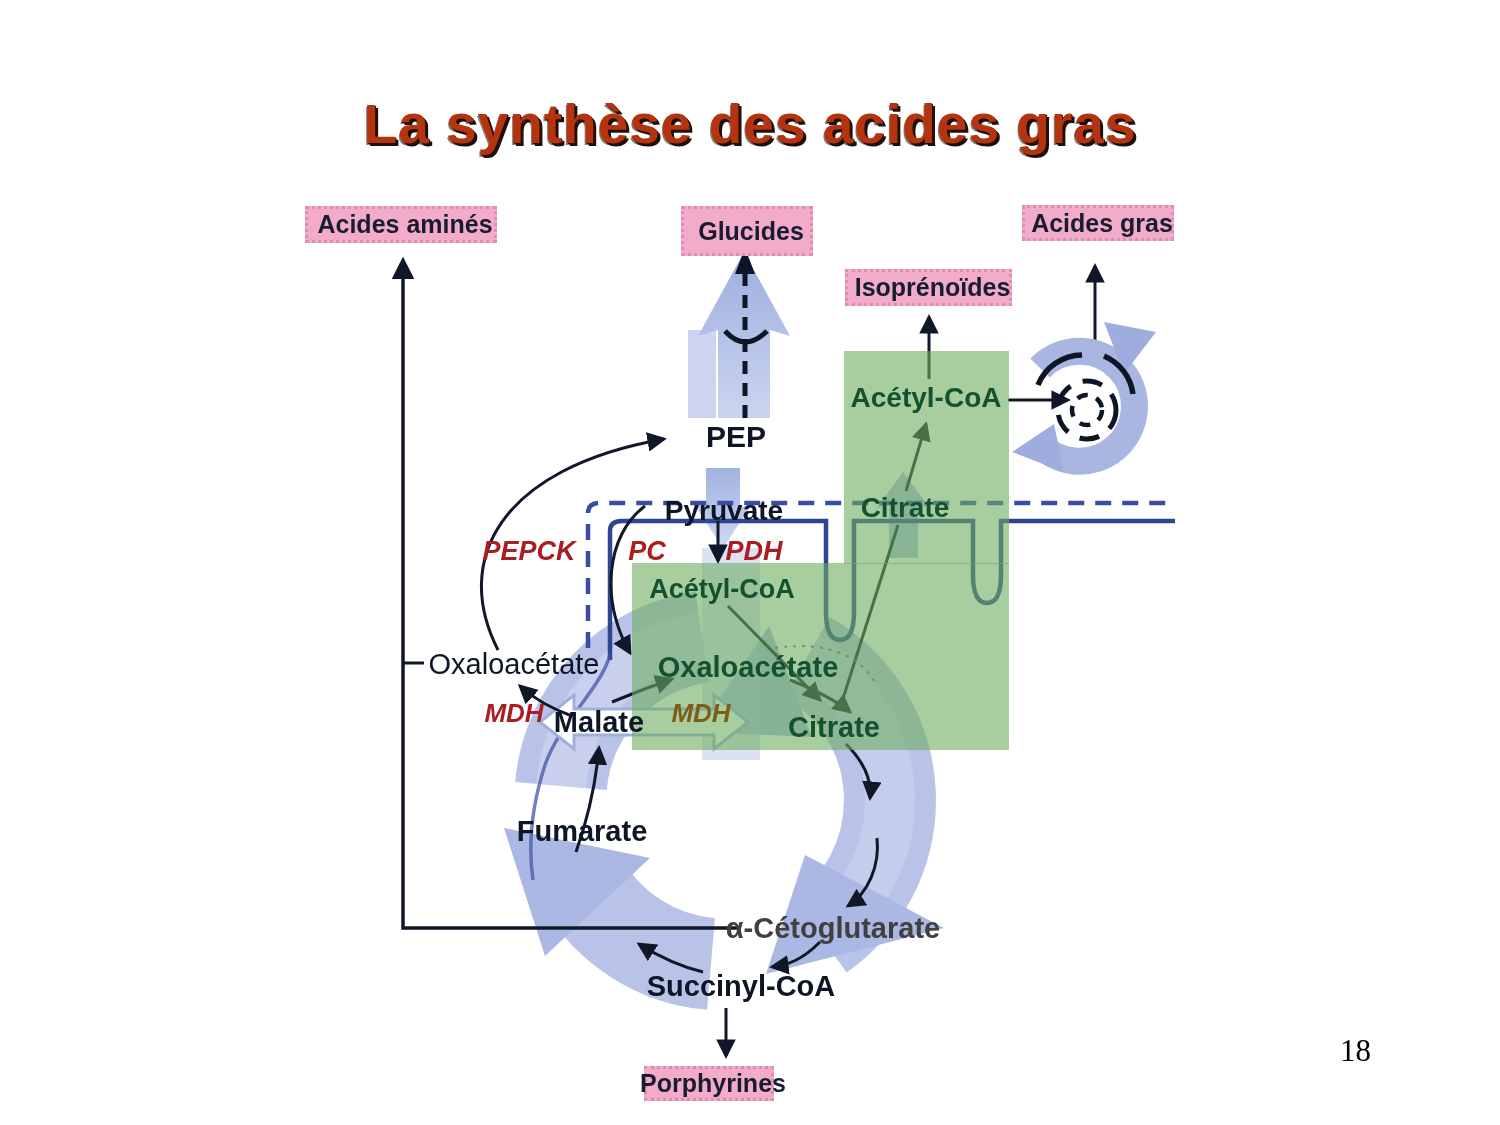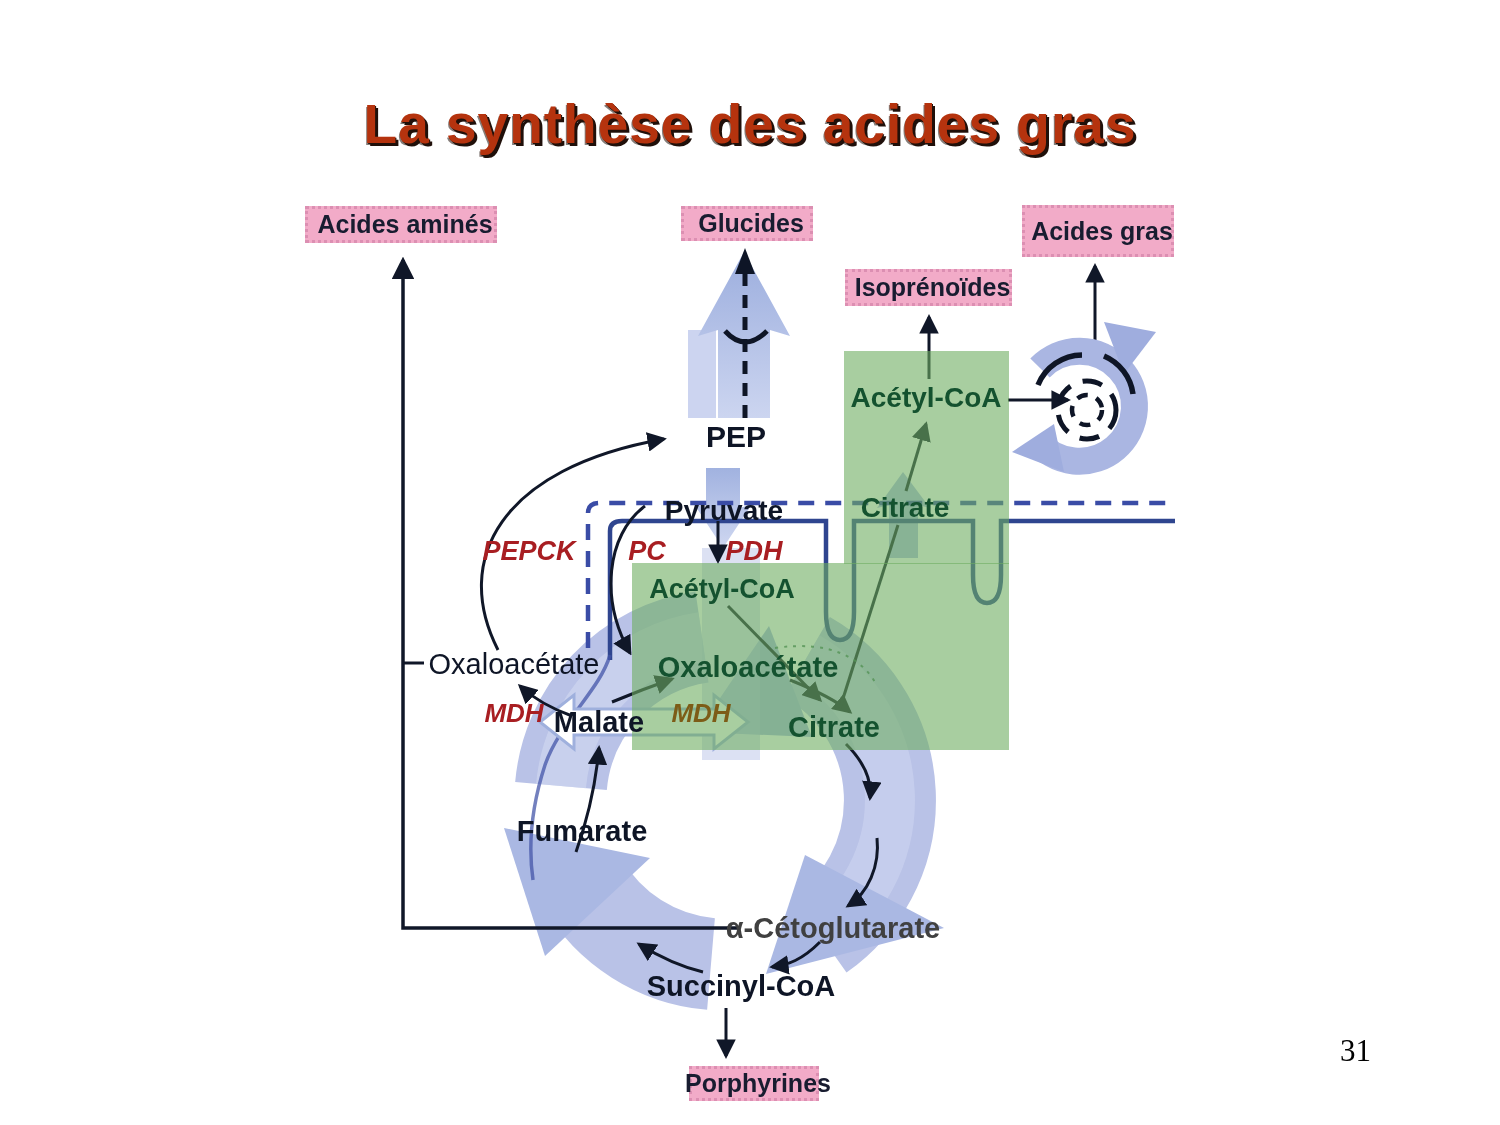--- a/index.html
+++ b/index.html
@@ -114,30 +114,30 @@
       </g>
     </g>
   </svg>
 
   <div class="overlay" style="left:844px;top:351px;width:165px;height:213px;"></div>
   <div class="overlay" style="left:632px;top:563px;width:377px;height:187px;"></div>
 
   <div class="pinkbox" style="left:305px;top:206px;width:192px;height:37px;">
     <span>Acides aminés</span>
     </div>
-  <div class="pinkbox" style="left:681px;top:206px;width:132px;height:35px;">
+  <div class="pinkbox" style="left:681px;top:206px;width:132px;height:50px;">
     <span>Glucides</span>
     </div>
-  <div class="pinkbox" style="left:1022px;top:205px;width:152px;height:52px;">
+  <div class="pinkbox" style="left:1022px;top:205px;width:152px;height:36px;">
     <span>Acides gras</span>
     </div>
   <div class="pinkbox" style="left:845px;top:269px;width:167px;height:37px;">
     <span>Isoprénoïdes</span>
     </div>
-  <div class="pinkbox" style="left:644px;top:1066px;width:130px;height:35px;margin-left:45px;">
+  <div class="pinkbox" style="left:644px;top:1066px;width:130px;height:35px;">
     <span>Porphyrines</span>
     </div>
 
   <div class="lbl met" style="left:736px;top:437px;font-size:30px;">PEP</div>
   <div class="lbl met" style="left:724px;top:511px;">Pyruvate</div>
   <div class="lbl met green" style="left:926px;top:398px;font-weight:600;">Acétyl-CoA</div>
   <div class="lbl met green" style="left:905px;top:508px;">Citrate</div>
   <div class="lbl met green" style="left:722px;top:589px;font-size:27px;font-weight:600;">Acétyl-CoA</div>
   <div class="lbl" style="left:514px;top:664px;font-size:29px;font-weight:500;color:#0e1526;">Oxaloacétate</div>
   <div class="lbl heavy green" style="left:748px;top:667px;">Oxaloacétate</div>
@@ -146,14 +146,14 @@
   <div class="lbl heavy" style="left:582px;top:831px;color:#0e1526;">Fumarate</div>
   <div class="lbl heavy" style="left:833px;top:928px;color:#404040;">α-Cétoglutarate</div>
   <div class="lbl heavy" style="left:741px;top:986px;color:#0e1526;">Succinyl-CoA</div>
 
   <div class="lbl enz" style="left:529px;top:551px;">PEPCK</div>
   <div class="lbl enz" style="left:647px;top:551px;">PC</div>
   <div class="lbl enz" style="left:754px;top:551px;">PDH</div>
   <div class="lbl enz" style="left:514px;top:713px;font-size:26px;">MDH</div>
   <div class="lbl enz olive" style="left:701px;top:713px;font-size:26px;">MDH</div>
 
-  <div id="pagenum">31</div>
+  <div id="pagenum">18</div>
 </div>
 
 </body></html>

